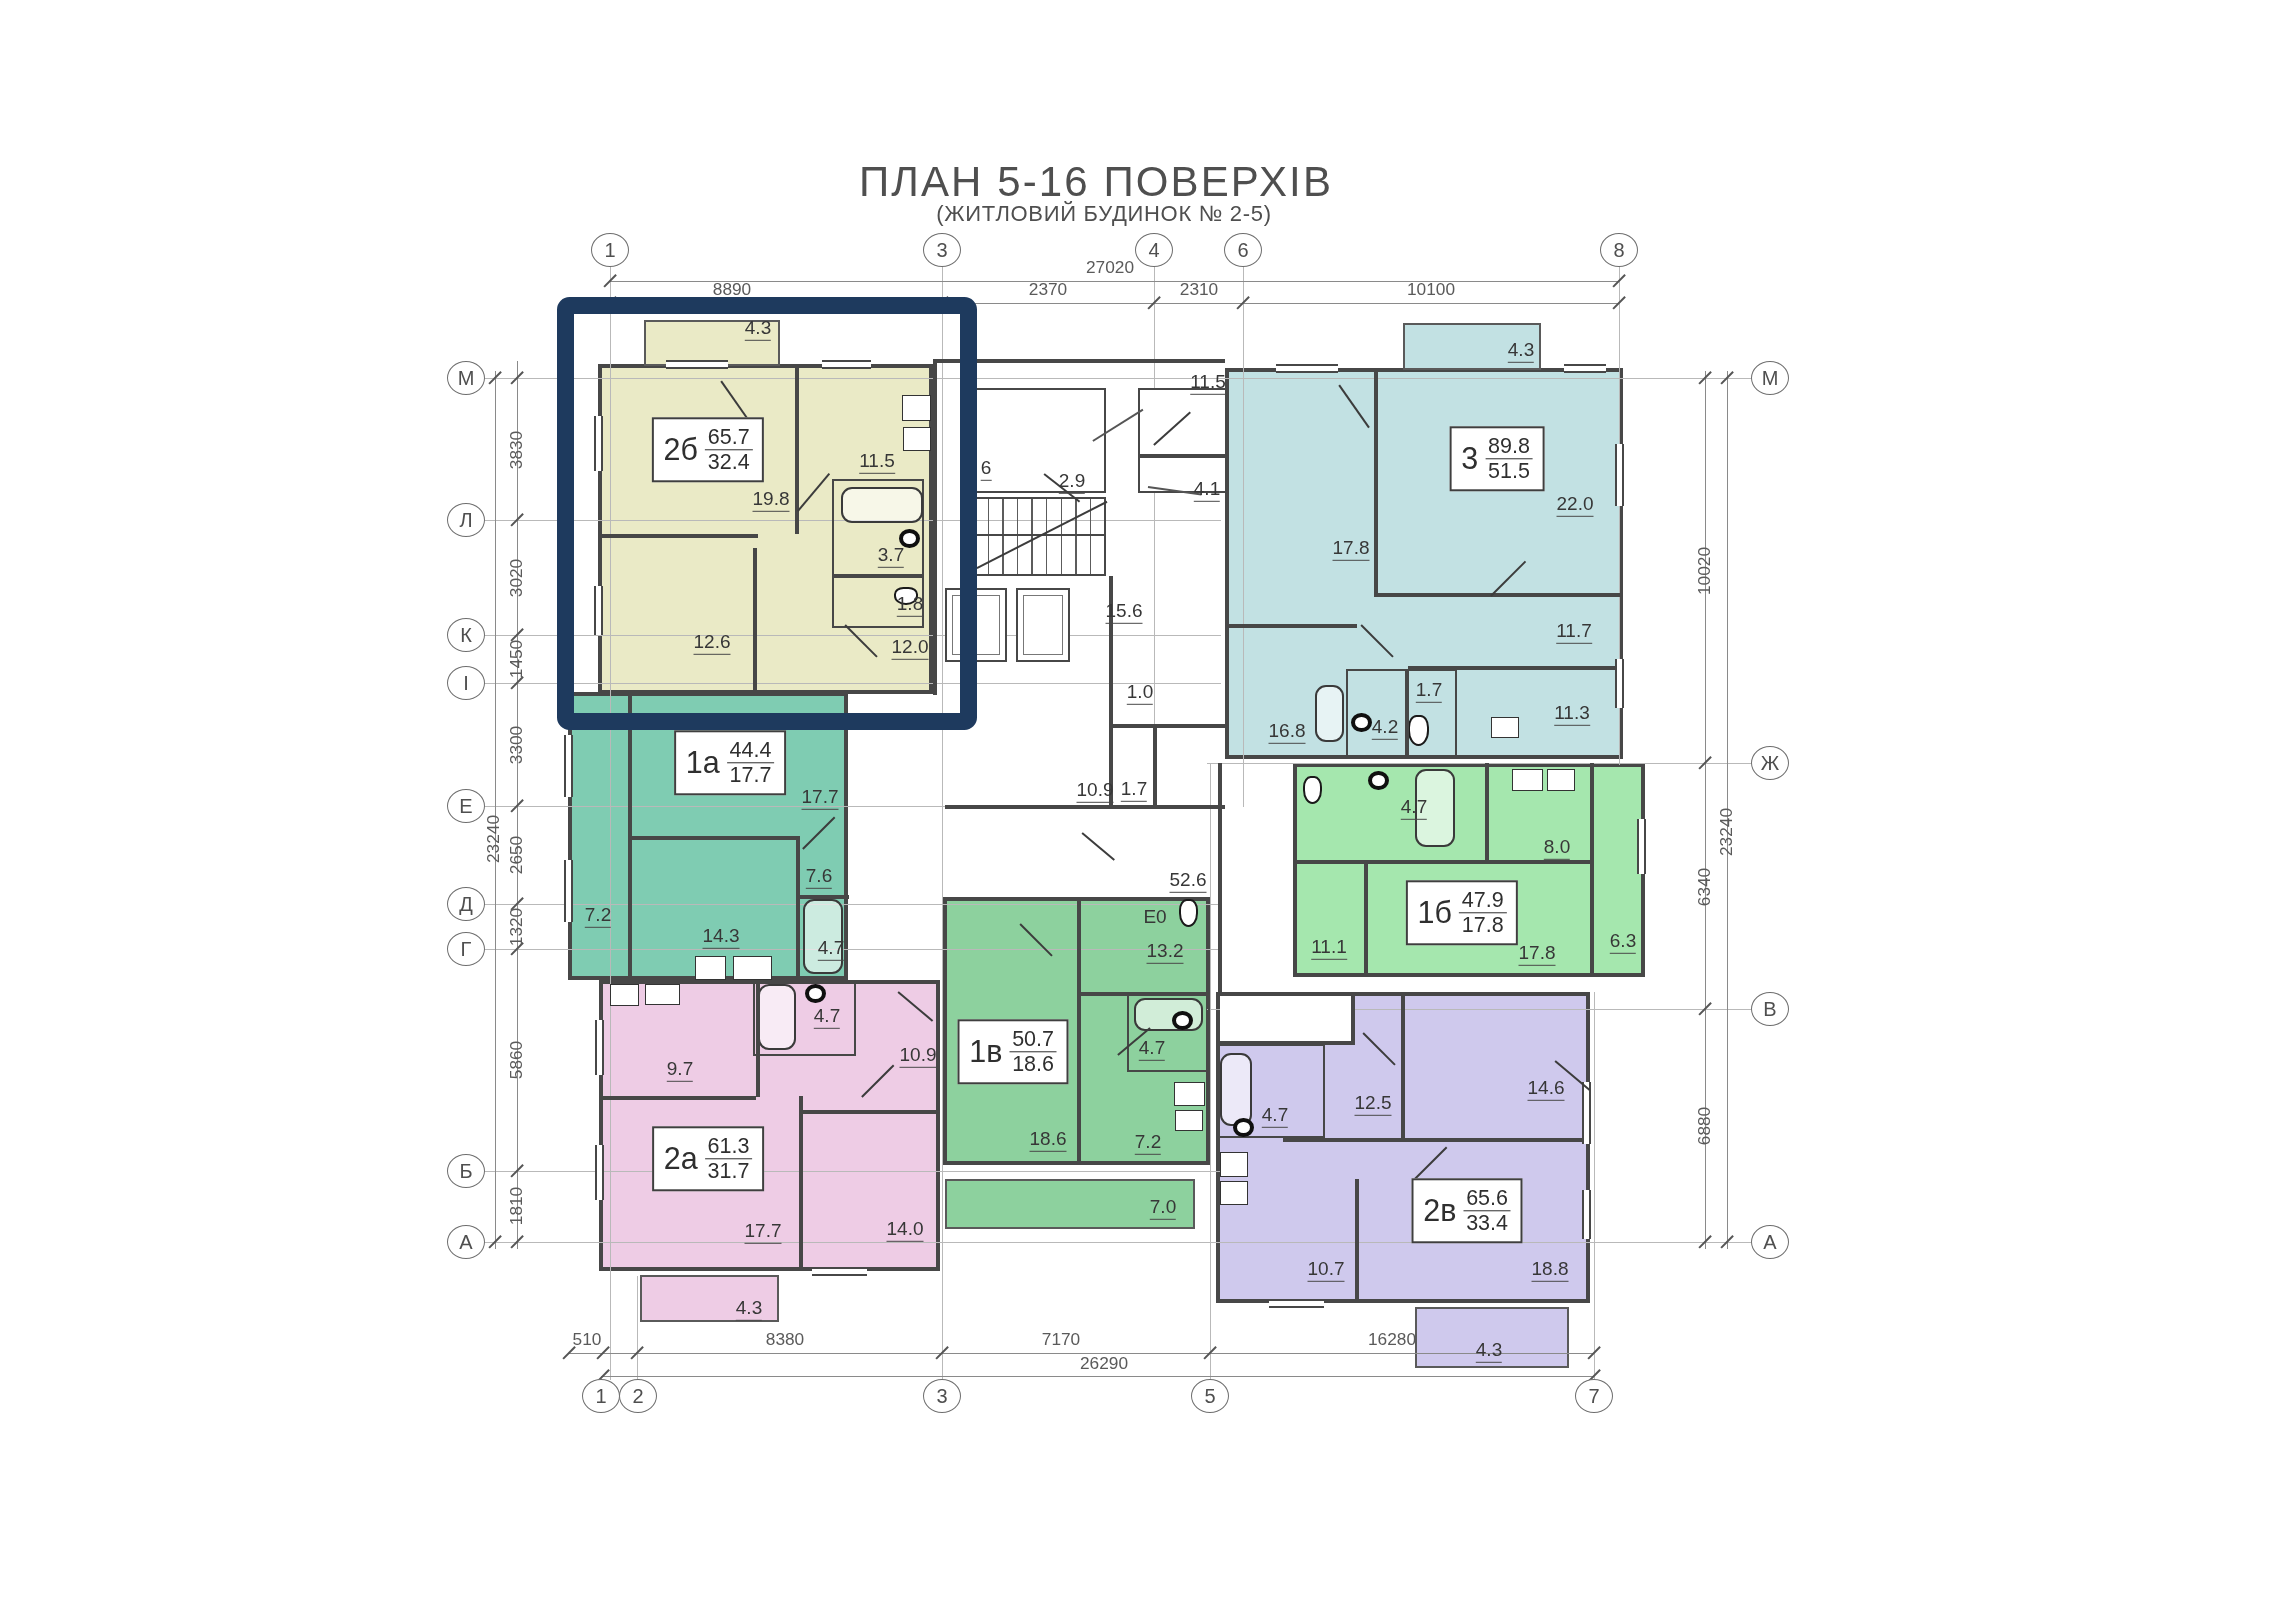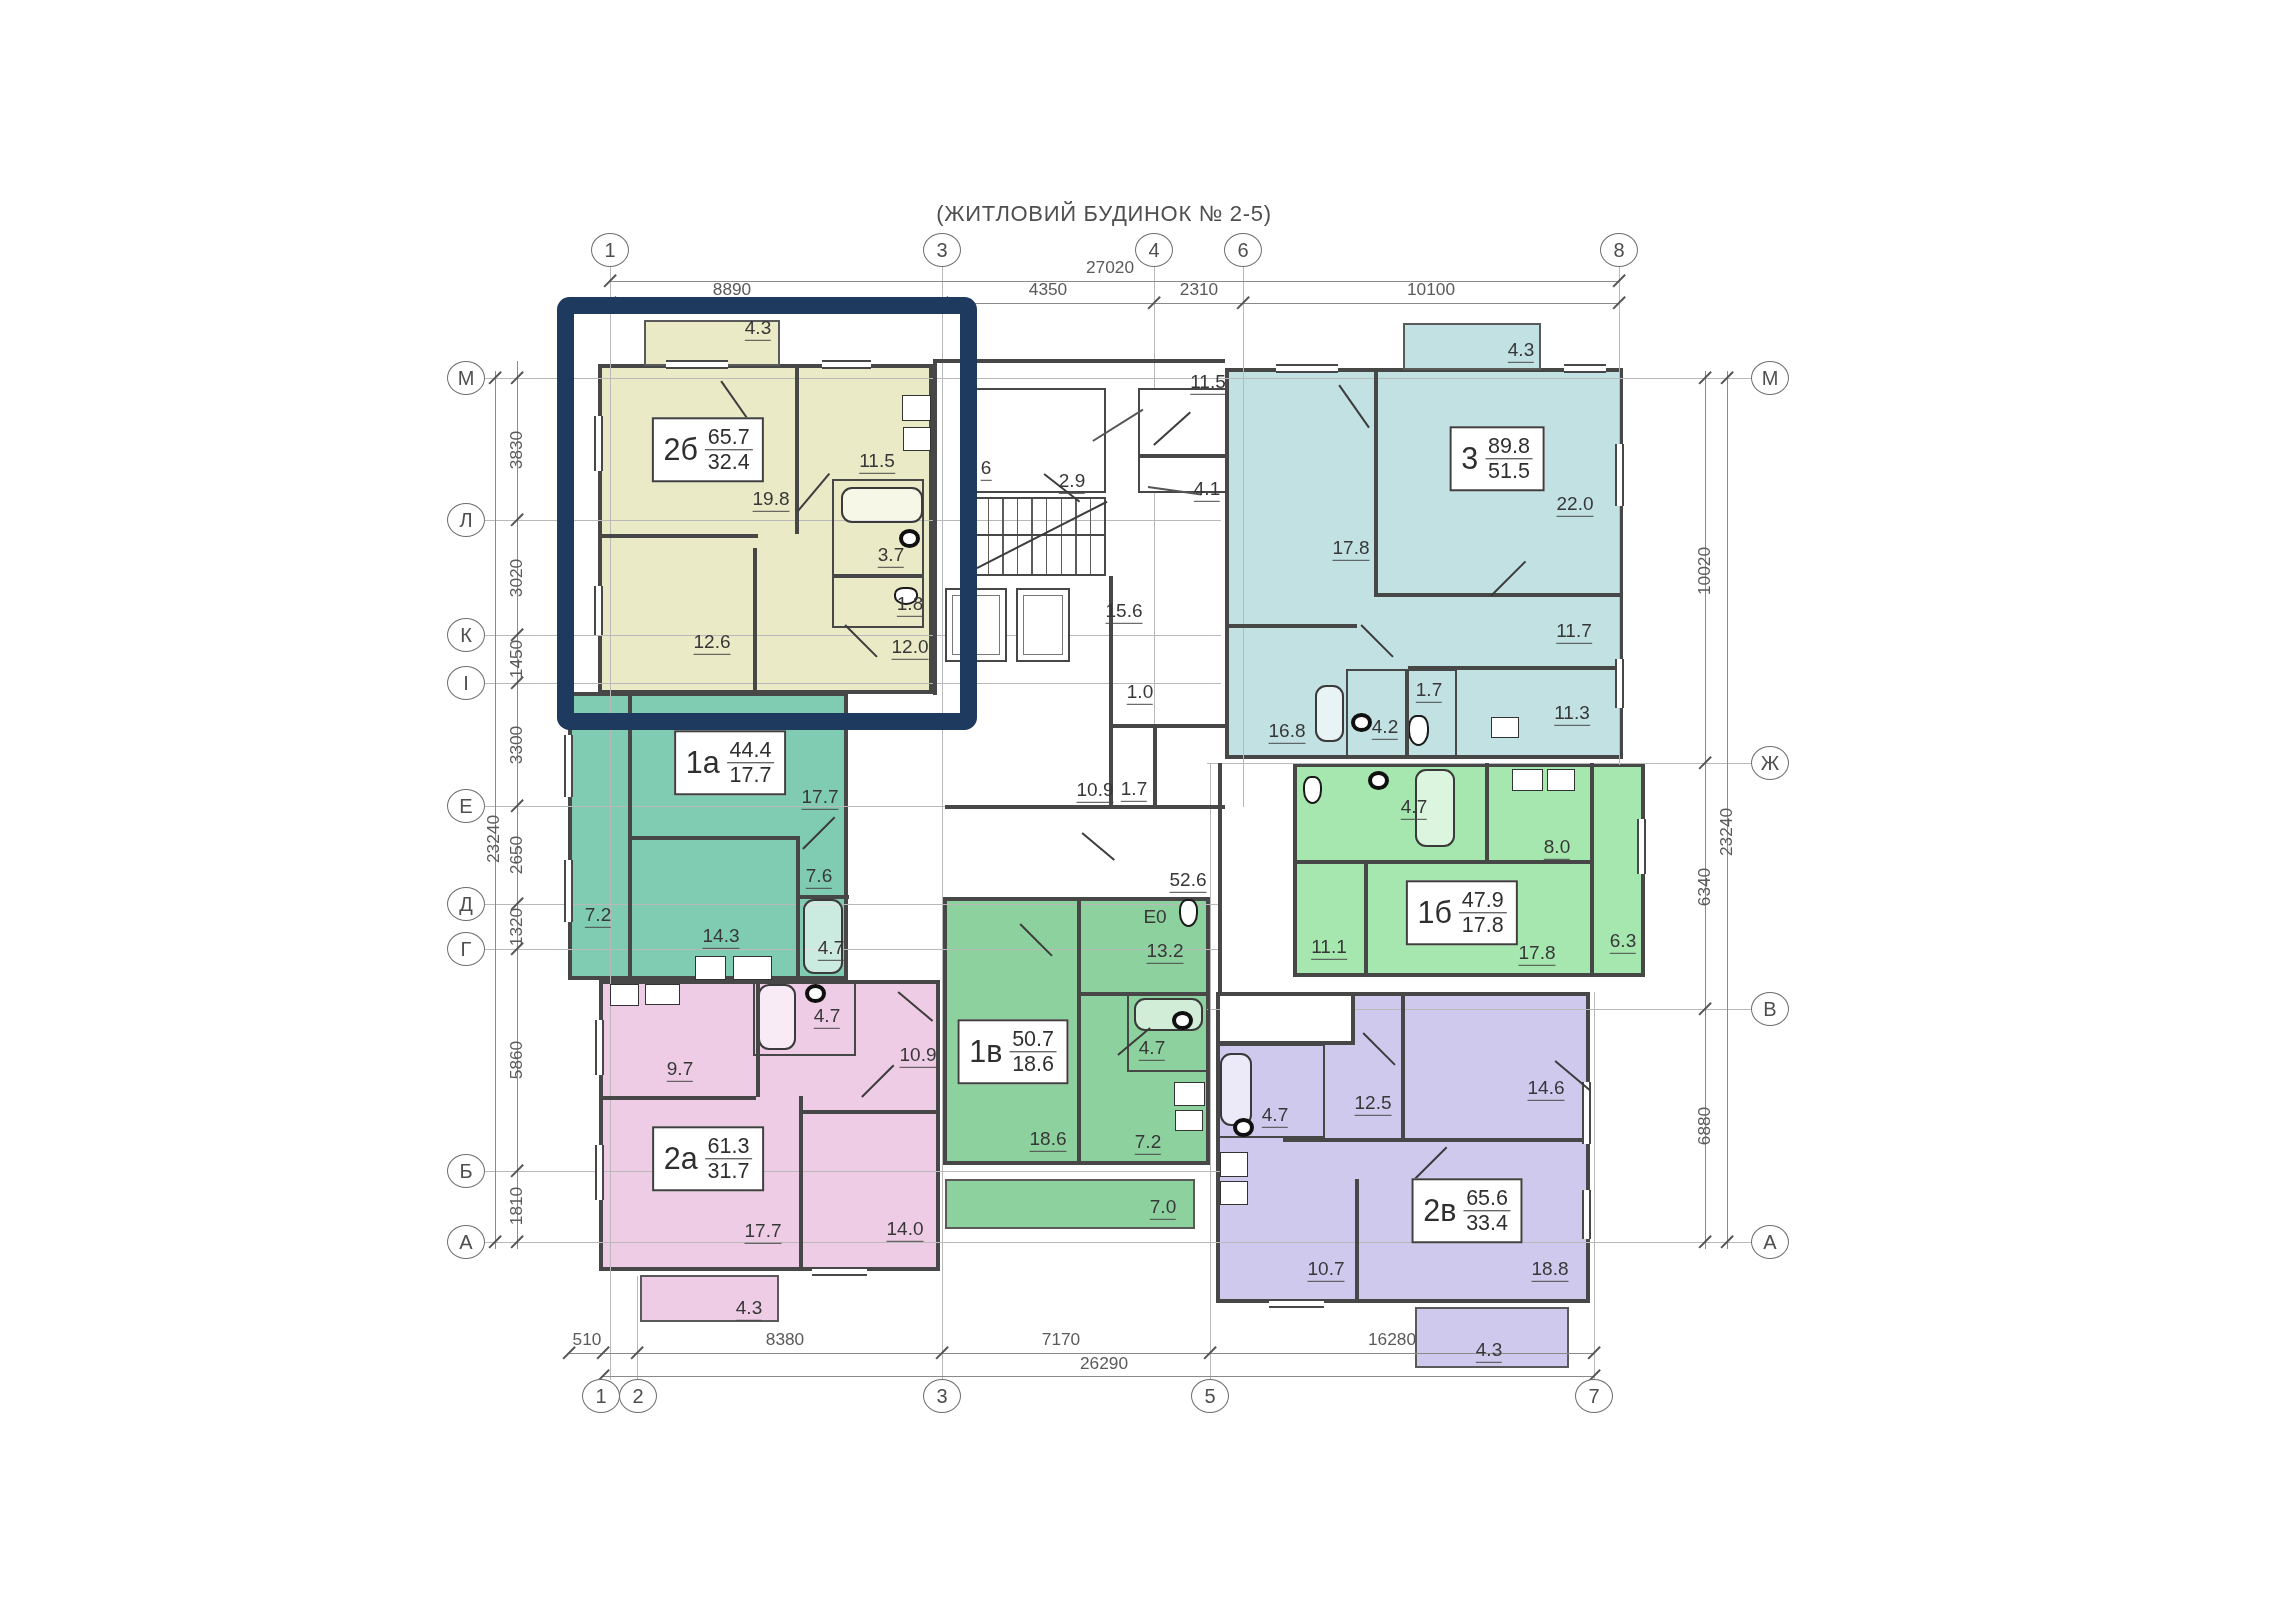--- a/index.html
+++ b/index.html
@@ -38,20 +38,21 @@
   .tag .code{font-size:30.5px;color:#2f2f2f;line-height:1;}
   .frac{display:flex;flex-direction:column;align-items:center;line-height:1.15;font-size:21.5px;color:#2f2f2f;}
   .frac .t{border-bottom:1.7px solid #2f2f2f;padding:0 2.8px;}
   .hl{position:absolute;border:17.3px solid #1e3a5e;border-radius:12.5px;box-sizing:border-box;z-index:40;background:transparent;}
 </style>
 </head>
 <body>
 
 <div class="page">
 
+  <div class="title" style="left:1096px;top:182px">ПЛАН 5-16 ПОВЕРХІВ</div>
   <div class="subtitle" style="left:1104px;top:214px">(ЖИТЛОВИЙ БУДИНОК № 2-5)</div>
 
   <div class="glv" style="left:610px;top:266px;height:1114px"></div>
   <div class="glv" style="left:637px;top:1276px;height:103px"></div>
   <div class="glv" style="left:942px;top:266px;height:1114px"></div>
   <div class="glv" style="left:1154px;top:266px;height:541px"></div>
   <div class="glv" style="left:1210px;top:763px;height:617px"></div>
   <div class="glv" style="left:1243px;top:266px;height:541px"></div>
   <div class="glv" style="left:1619px;top:266px;height:499px"></div>
   <div class="glv" style="left:1594px;top:992px;height:388px"></div>
@@ -98,21 +99,21 @@
   <div class="dlh" style="left:610px;top:303px;width:1009px"></div>
   <div class="tick" style="left:610px;top:281px"></div>
   <div class="tick" style="left:1619px;top:281px"></div>
   <div class="tick" style="left:610px;top:303px"></div>
   <div class="tick" style="left:942px;top:303px"></div>
   <div class="tick" style="left:1154px;top:303px"></div>
   <div class="tick" style="left:1243px;top:303px"></div>
   <div class="tick" style="left:1619px;top:303px"></div>
   <div class="dim" style="left:1110px;top:278px">27020</div>
   <div class="dim" style="left:732px;top:300px">8890</div>
-  <div class="dim" style="left:1048px;top:300px">4350</div>
+  <div class="dim" style="left:1048px;top:300px">2370</div>
   <div class="dim" style="left:1199px;top:300px">2310</div>
   <div class="dim" style="left:1431px;top:300px">10100</div>
 
   <div class="dlh" style="left:569px;top:1353px;width:1025px"></div>
   <div class="dlh" style="left:601px;top:1376px;width:993px"></div>
   <div class="tick" style="left:569px;top:1353px"></div>
   <div class="tick" style="left:603px;top:1353px"></div>
   <div class="tick" style="left:637px;top:1353px"></div>
   <div class="tick" style="left:942px;top:1353px"></div>
   <div class="tick" style="left:1210px;top:1353px"></div>

